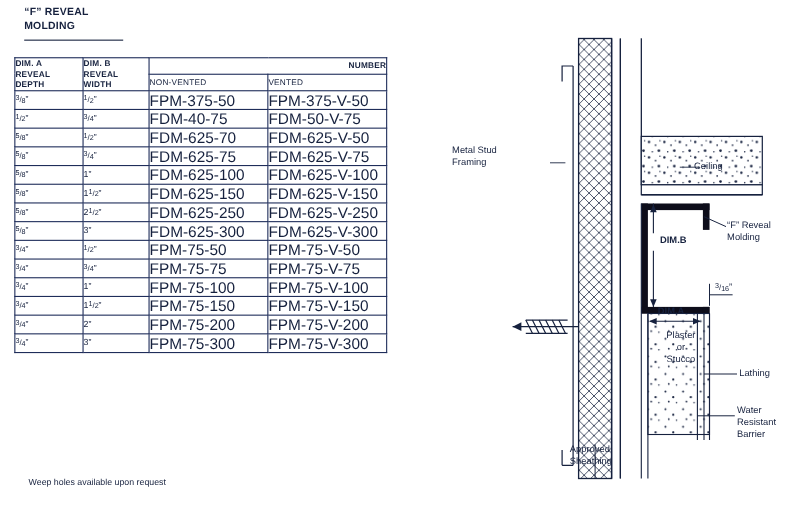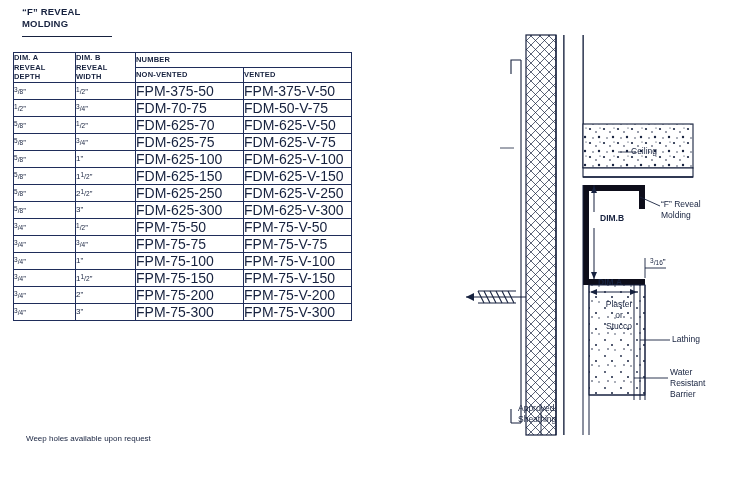--- a/index.html
+++ b/index.html
@@ -70,27 +70,27 @@
     color: #16213e;
     line-height: 9.5px;
     text-align: left;
     padding: 4px 6px;
     letter-spacing: 0.2px;
   }
   th.hdr-number {
     font-size: 7.5px;
     font-weight: bold;
     color: #16213e;
-    text-align: left;
+    text-align: right;
     padding: 4px 8px;
     letter-spacing: 0.2px;
   }
   th.sub {
     font-size: 7.5px;
-    font-weight: bold;
+    font-weight: normal;
     color: #16213e;
     text-align: left;
     padding: 5px 8px;
     letter-spacing: 0.2px;
   }
   td.dim {
     font-size: 8px;
     color: #16213e;
     text-align: left;
     padding: 5px 8px;
@@ -173,21 +173,21 @@
       <tbody id="spec-body">
           <tr>
             <td class="dim"><span class="frac">3</span><span class="slash">/</span><span class="frac-d">8</span><span class="unit">”</span></td>
             <td class="dim"><span class="frac">1</span><span class="slash">/</span><span class="frac-d">2</span><span class="unit">”</span></td>
             <td class="num">FPM-375-50</td>
             <td class="num">FPM-375-V-50</td>
           </tr>
           <tr>
             <td class="dim"><span class="frac">1</span><span class="slash">/</span><span class="frac-d">2</span><span class="unit">”</span></td>
             <td class="dim"><span class="frac">3</span><span class="slash">/</span><span class="frac-d">4</span><span class="unit">”</span></td>
-            <td class="num">FDM-70-75</td>
+            <td class="num">FDM-40-75</td>
             <td class="num">FDM-50-V-75</td>
           </tr>
           <tr>
             <td class="dim"><span class="frac">5</span><span class="slash">/</span><span class="frac-d">8</span><span class="unit">”</span></td>
             <td class="dim"><span class="frac">1</span><span class="slash">/</span><span class="frac-d">2</span><span class="unit">”</span></td>
             <td class="num">FDM-625-70</td>
             <td class="num">FDM-625-V-50</td>
           </tr>
           <tr>
             <td class="dim"><span class="frac">5</span><span class="slash">/</span><span class="frac-d">8</span><span class="unit">”</span></td>
@@ -375,20 +375,22 @@
 
       <g>
         <line x1="163" y1="435" x2="163" y2="404" stroke="#16213e" stroke-width="0.9"></line>
       </g>
 
       <g>
         <line x1="122" y1="148" x2="136" y2="148" stroke="#16213e" stroke-width="0.8"></line>
       </g>
     </svg>
 
+    <div class="dlabel" style="left:33px; top:131px; width:80px;">Metal Stud
+Framing</div>
     <div class="dlabel" style="left:253px; top:146px;">Ceiling</div>
     <div class="dlabel bold" style="left:222px; top:213px;">DIM.B</div>
     <div class="dlabel" style="left:283px; top:199px; width:72px;">“F”  Reveal
 Molding</div>
     <div class="dlabel" style="left:272px; top:255px;"><span class="frac">3</span><span class="slash">/</span><span class="frac-d">16</span><span>”</span></div>
     <div class="dlabel bold" style="left:220px; top:277px;">DIM.A</div>
     <div class="dlabel" style="left:219px; top:299px; width:44px; text-align:center;">Plaster
 or
 Stucco</div>
     <div class="dlabel" style="left:294px; top:334px;">Lathing</div>

